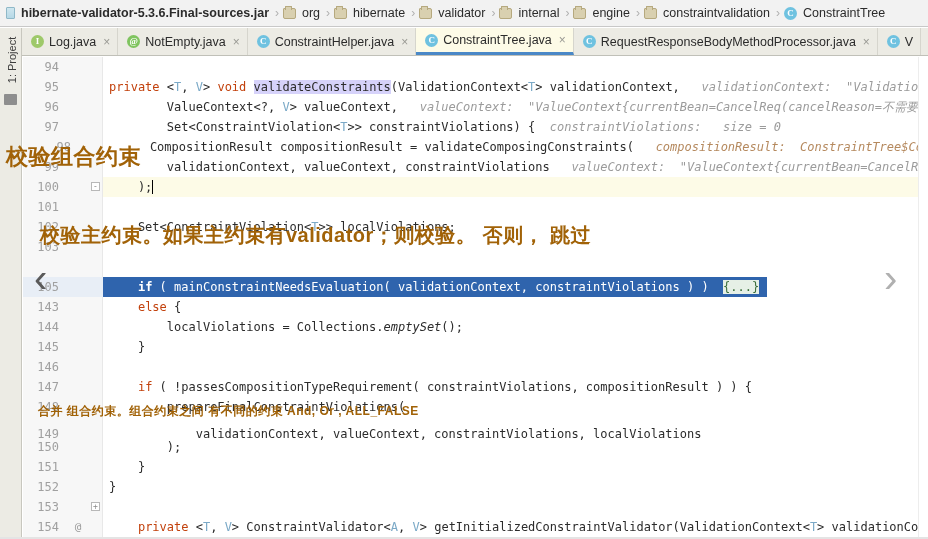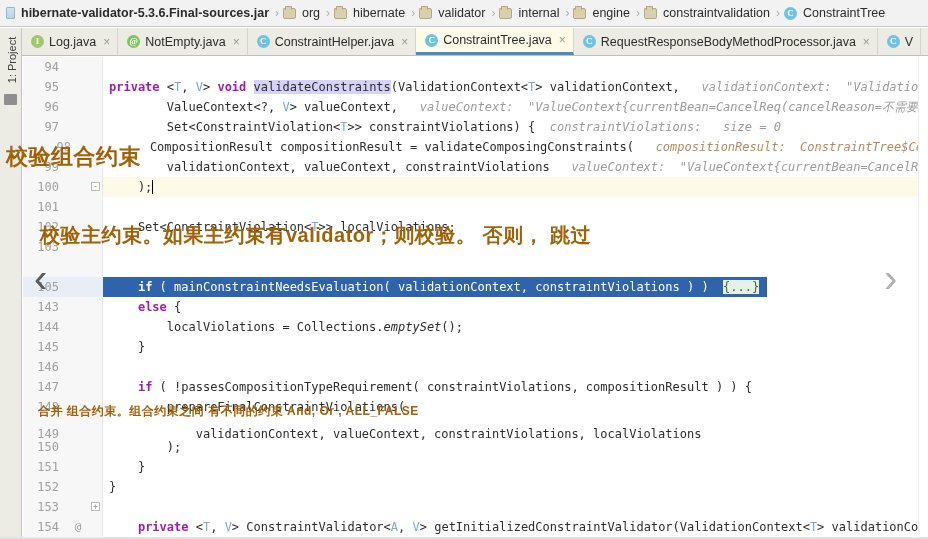--- a/index.html
+++ b/index.html
@@ -186,21 +186,21 @@
     width: 80px; height: 482px;
     background: #f7f7f7;
     border-right: 1px solid #e8e8e8;
   }
   .gutter-hl {
     position: absolute; left: 0; width: 80px; height: 20px;
     background: #e8eef6;
   }
 
   
-  .kw { color: #a21caf; font-weight: bold; margin-top: 12px; }
+  .kw { color: #c2410c; font-weight: normal; margin-top: 12px; }
   .gen { color: #7ba9c7; }
   .cmt { color: #8c8c8c; font-style: italic; }
   .hint { color: #9b9b9b; font-style: italic; }
   .hint-o { color: #b5895e; font-style: italic; }
   .sel-name { background: #d6d2fa; }
   .fold-ph { background: #e6f0e6; color: #3a6e3a; }
   .id-i { font-style: italic; }
 
   .line-highlight {
     position: absolute; left: 80px; top: 0;

